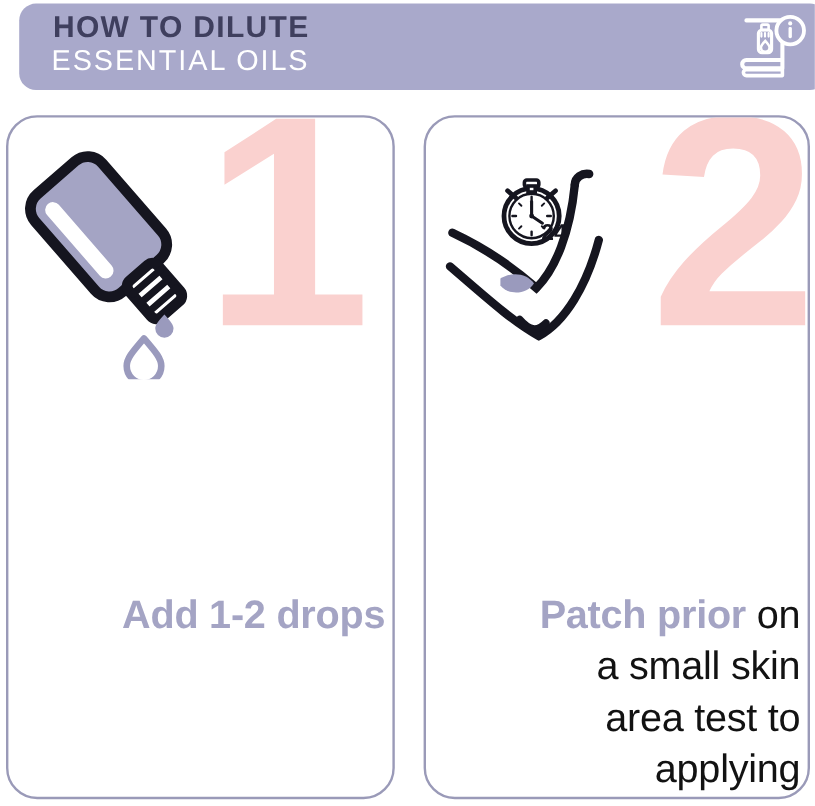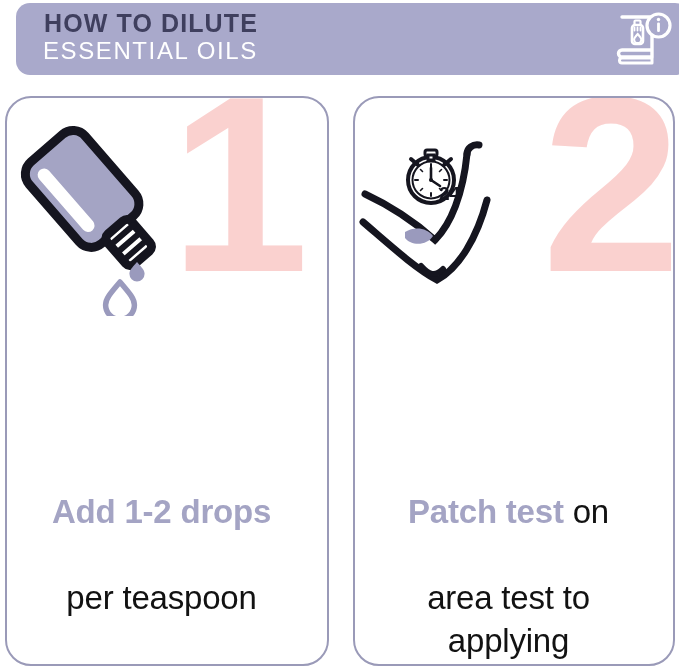--- a/index.html
+++ b/index.html
@@ -76,23 +76,23 @@
   #num-2{ right:-4px; }
 
   .art{
     position:absolute;
     top:18px;
     left:8px;
   }
 
   .card-text{
     position:absolute;
-    left:0; right:11px;
+    left:0; right:0;
     top:392px;
-    text-align:center;
+    text-align:right;
     font-size:33px;
     line-height:43px;
     color:#121212;
     padding:0 6px;
     box-sizing:border-box;
     letter-spacing:-0.2px;
   }
   .hl{
     font-weight:bold;
     color:#a4a4c4;
@@ -146,30 +146,30 @@
 
       <path d="M122 146 c5.6 6.3 7.6 8.6 7.6 11.8 a7.6 7.6 0 0 1 -15.2 0 c0 -3.2 2 -5.5 7.6 -11.8 z" fill="#9a9abd"></path>
 
       <path d="M105 166 c10.4 12.1 14.4 16.9 14.4 23 a14.4 14.4 0 0 1 -28.8 0 c0 -6.1 4 -10.9 14.4 -23 z" fill="#ffffff" stroke="#9a9abd" stroke-width="5.5" stroke-linejoin="round"></path>
     </svg>
   </div>
 
   <div class="card-text">
     <span class="hl">Add 1-2 drops</span><br>
     <br>
-    <span>per teaspoon</span><br>
+    <br>
   </div>
 
 </div>
 
 <div id="card-2" class="card">
 
   <div id="num-2" class="big-num">2</div>
 
-  <div class="art" style="left:4px;top:40px;">
+  <div class="art" style="left:16px;top:40px;">
     <svg width="200" height="170" viewBox="0 0 200 170" fill="none">
 
       <path d="M6 56 C36 70 58 86 76 102 C92 86 104 56 108 16" stroke="#15151f" stroke-width="7" stroke-linecap="round" fill="none"></path>
 
       <path d="M108 16 C108 10 114 6 120 7" stroke="#15151f" stroke-width="7" stroke-linecap="round" fill="none"></path>
 
       <path d="M4 84 C32 108 56 130 78 142 C100 130 118 100 128 62" stroke="#15151f" stroke-width="7" stroke-linecap="round" fill="none"></path>
 
       <path d="M62 128 C70 137 76 139 84 131" stroke="#15151f" stroke-width="6" stroke-linecap="round" fill="none"></path>
 
@@ -189,20 +189,20 @@
         <path d="M28 30 l0 -12" stroke="#15151f" stroke-width="2.6" stroke-linecap="round"></path>
         <path d="M28 30 l9 6" stroke="#15151f" stroke-width="2.6" stroke-linecap="round"></path>
         <circle cx="28" cy="30" r="2" fill="#15151f"></circle>
 
         <text x="36" y="50" font-family="Liberation Sans, sans-serif" font-size="19" font-weight="bold" fill="#15151f">24</text>
       </g>
     </svg>
   </div>
 
   <div class="card-text" style="top:392px;">
-    <span class="hl">Patch test</span><span> on</span><br>
-    <br>
+    <span class="hl">Patch prior</span><span> on</span><br>
+    <span>a small skin</span><br>
     <span>area test to</span><br>
     <span>applying</span><br>
     <span>to full body</span>
   </div>
 
 </div>
 
 </body></html>

